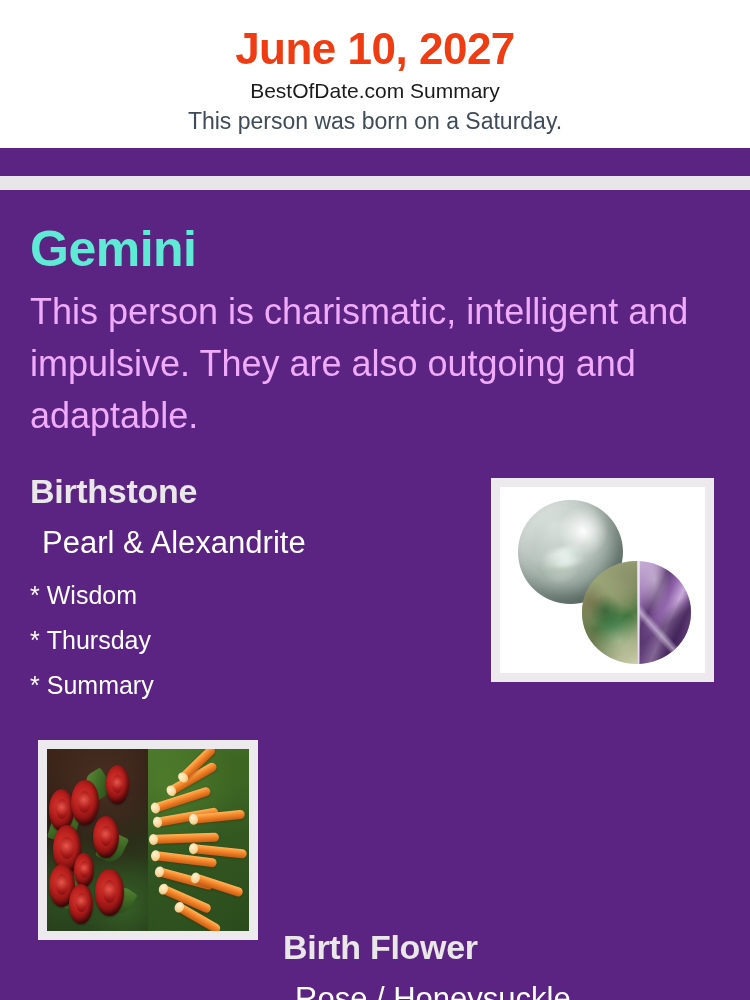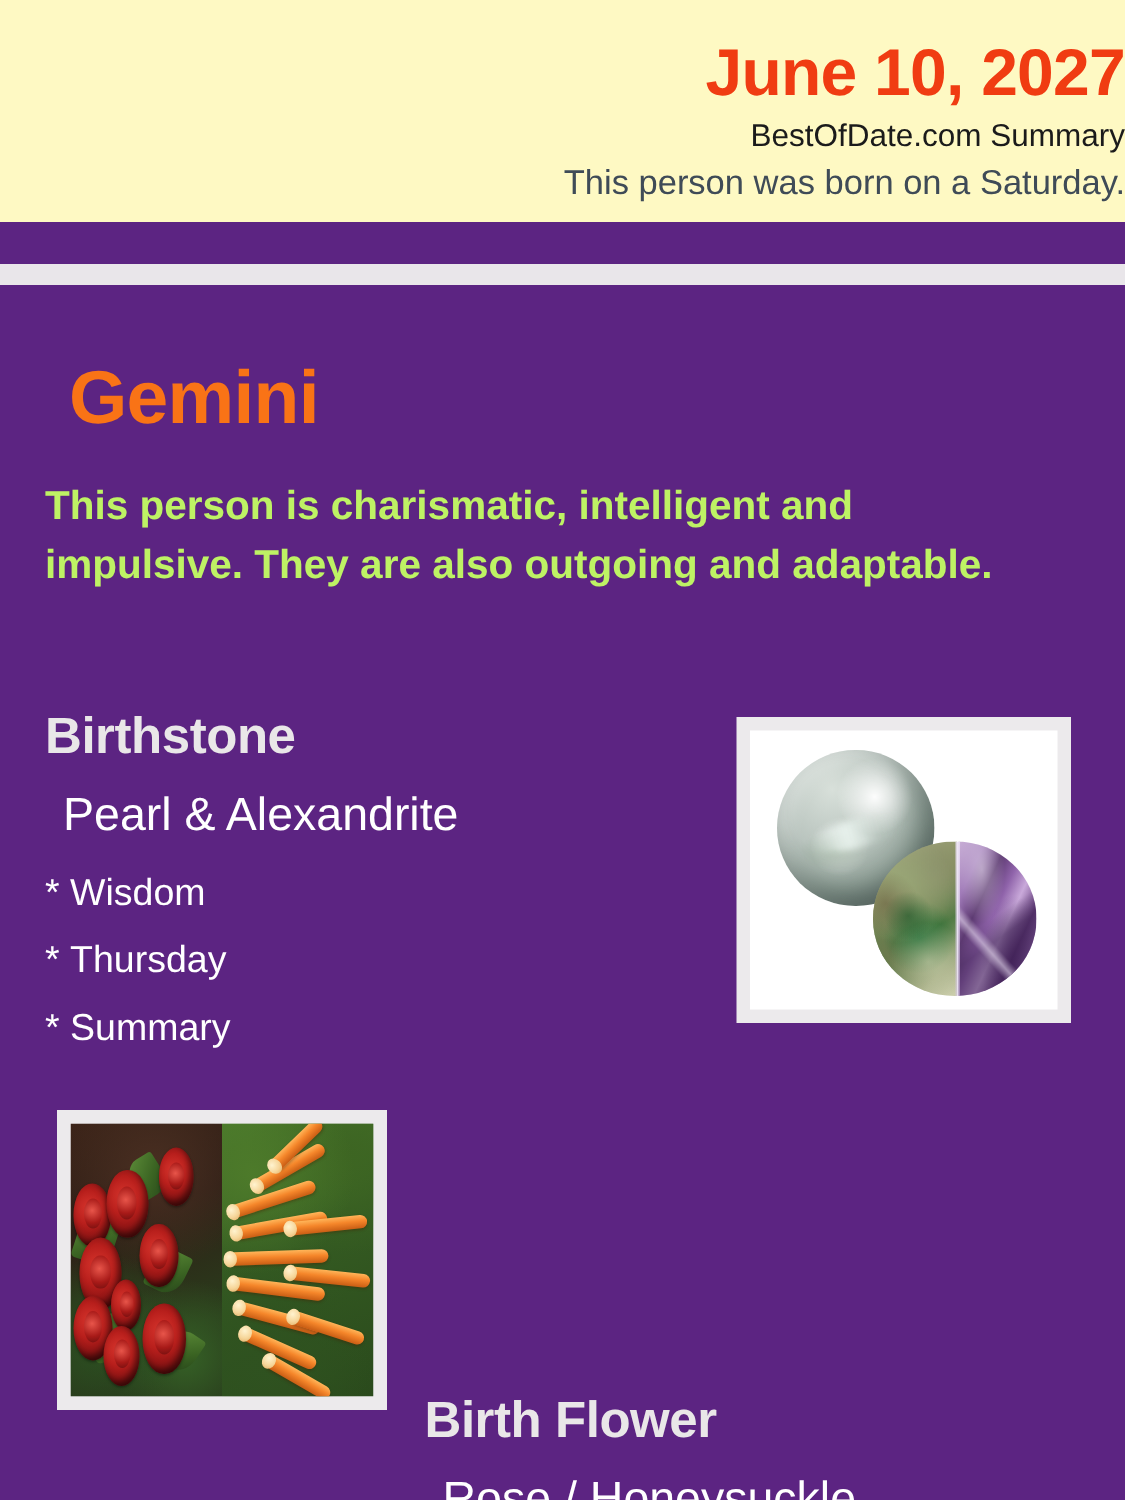--- a/index.html
+++ b/index.html
@@ -19,22 +19,22 @@
     background: #5c2482;
   }
 
   
   .header {
     position: absolute;
     left: 0;
     top: 0;
     width: 750px;
     height: 148px;
-    background: #fef9c3;
-    text-align: right;
+    background: #ffffff;
+    text-align: center;
     box-sizing: border-box;
   }
   .header-date {
     margin: 0;
     padding-top: 26px;
     font-size: 44px;
     font-weight: 700;
     letter-spacing: -0.5px;
     color: #f03c12;
     line-height: 1.05;
@@ -76,33 +76,33 @@
   }
 
   
   .sign-block {
     position: absolute;
     left: 30px;
     top: 33px;
     width: 680px;
   }
   .sign-name {
-    margin: 16px;
+    margin: 0;
     font-size: 50px;
     font-weight: 700;
-    color: #f97316;
+    color: #5eead4;
     line-height: 1.05;
     letter-spacing: -0.5px;
   }
   .sign-desc {
     margin: 0;
     padding-top: 10px;
-    font-size: 27px;
-    font-weight: 700;
-    color: #bef264;
+    font-size: 36px;
+    font-weight: 400;
+    color: #f0abfc;
     line-height: 1.45;
     max-width: 670px;
   }
 
   
   .stone-block {
     position: absolute;
     left: 30px;
     top: 283px;
     width: 440px;

